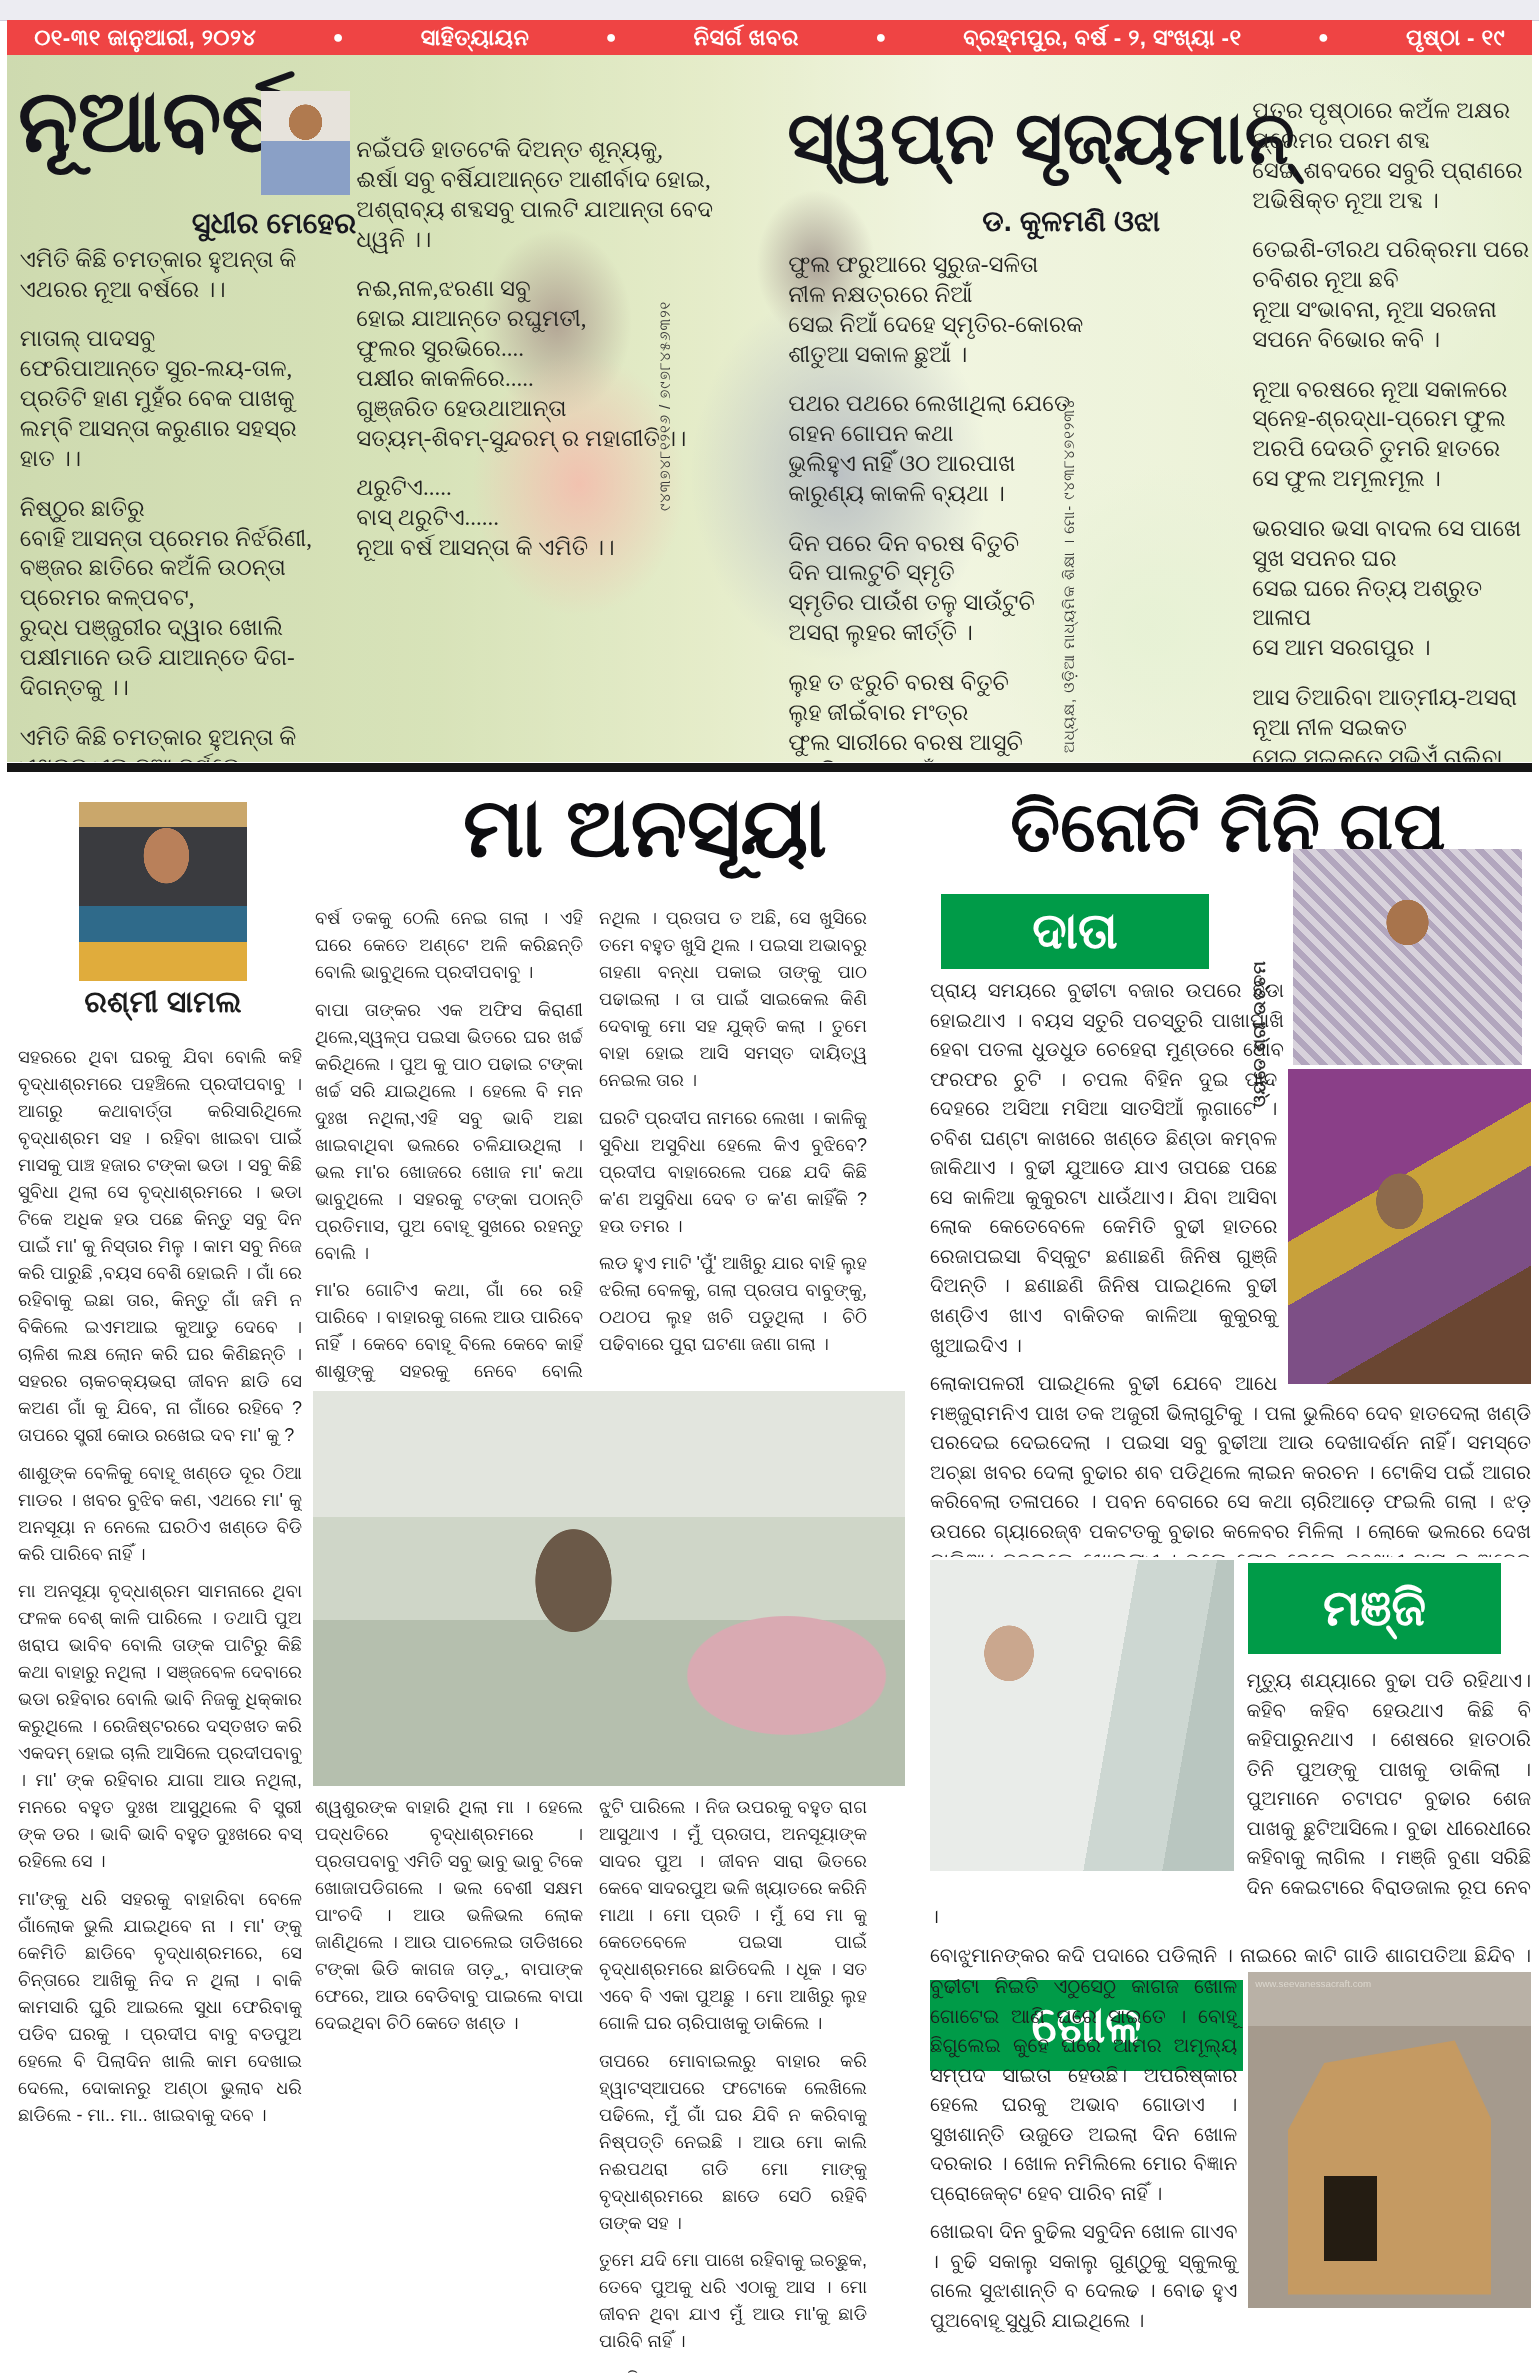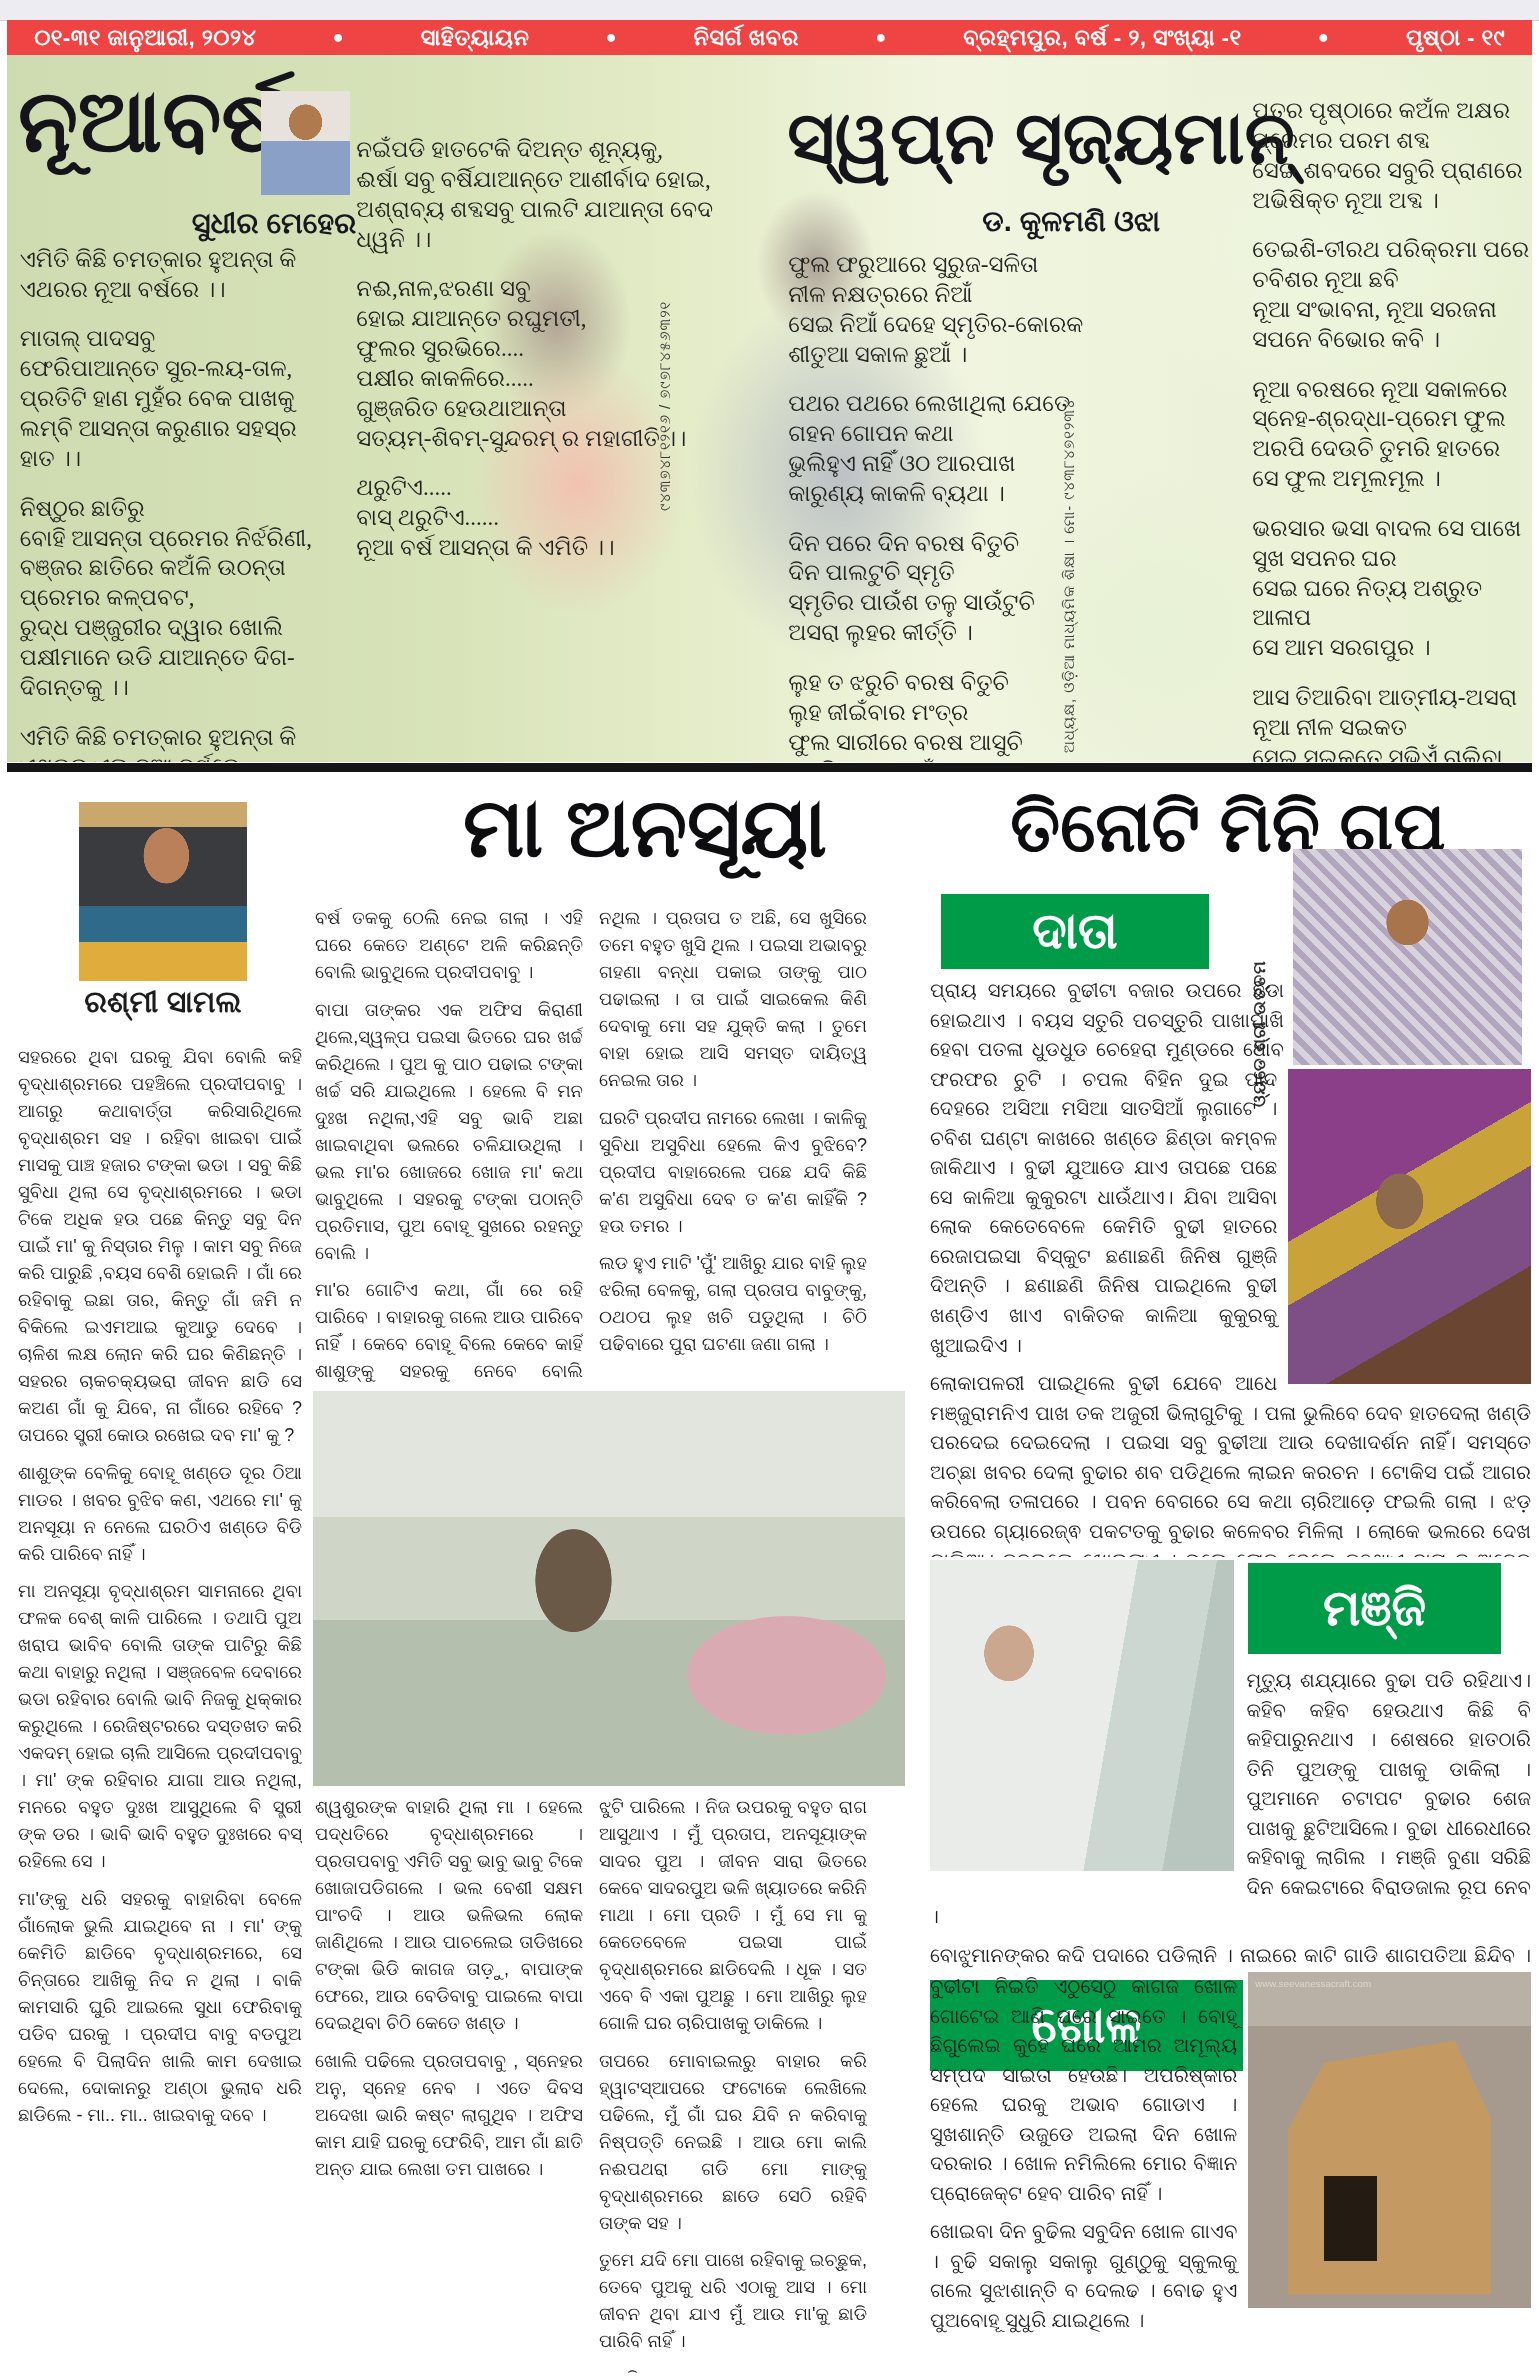--- a/index.html
+++ b/index.html
@@ -189,21 +189,20 @@
   <div class="abs body-font clip" style="left:599px;top:905px;width:268px;height:483px;">
     <p>ନଥିଲ  । ପ୍ରତାପ ତ ଅଛି, ସେ ଖୁସିରେ ତମେ ବହୁତ ଖୁସି ଥିଲ । ପଇସା ଅଭାବରୁ ଗହଣା ବନ୍ଧା ପକାଇ ତାଙ୍କୁ ପାଠ ପଢାଇଲା । ତା ପାଇଁ ସାଇକେଲ କିଣି ଦେବାକୁ ମୋ ସହ ଯୁକ୍ତି କଲା । ତୁମେ ବାହା ହୋଇ ଆସି ସମସ୍ତ ଦାୟିତ୍ୱ ନେଇଲ ତାର ।</p>
     <p>ଘରଟି ପ୍ରଦୀପ ନାମରେ ଲେଖା । କାଳିକୁ ସୁବିଧା ଅସୁବିଧା ହେଲେ କିଏ ବୁଝିବେ? ପ୍ରଦୀପ ବାହାରେଲେ ପଛେ ଯଦି କିଛି କ'ଣ ଅସୁବିଧା ଦେବ ତ କ'ଣ କାହିଁକି ? ହଉ ତମର ।</p>
     <p>ଲଡ ହୁଏ ମାଟି 'ପୁଁ' ଆଖିରୁ ଯାର ବାହି ଲୁହ ଝରିଲା ବେଳକୁ, ଗଲା ପ୍ରତାପ ବାବୁଙ୍କୁ, ୦ଥଠପ ଲୁହ ଖଚି ପଡୁଥିଲା । ଚିଠି ପଢିବାରେ ପୁରା ଘଟଣା ଜଣା ଗଲା ।</p>
   </div>
 
   <div class="abs ph ph-bed" style="left:313px;top:1391px;width:592px;height:395px;"></div>
 
   <div class="abs body-font clip" style="left:315px;top:1794px;width:268px;height:579px;">
     <p>ଶ୍ୱଶୁରଙ୍କ ବାହାରି ଥିଲା ମା । ହେଲେ ପଦ୍ଧତିରେ ବୃଦ୍ଧାଶ୍ରମରେ । ପ୍ରତାପବାବୁ ଏମିତି ସବୁ ଭାବୁ ଭାବୁ ଟିକେ ଖୋଜାପଡିଗଲେ ।  ଭଲ ବେଶୀ ସକ୍ଷମ ପାଂଚଦି । ଆଉ ଭଳିଭଲ ଲୋକ ଜାଣିଥିଲେ । ଆଉ ପାଚଲେଇ ତାଡିଖରେ ଟଙ୍କା ଭିଡି କାଗଜ ତାଡ଼ୁ, ବାପାଙ୍କ ଫେରେ, ଆଉ ବେଡିବାବୁ ପାଇଲେ ବାପା ଦେଇଥିବା ଚିଠି କେତେ ଖଣ୍ଡ ।</p>
-    <p>ଖୋଲି ପଢିଲେ ପ୍ରତାପବାବୁ ,  ସ୍ନେହର ଅନୁ,  ସ୍ନେହ ନେବ । ଏତେ ଦିବସ ଅଦେଖା ଭାରି କଷ୍ଟ ଲାଗୁଥିବ । ଅଫିସ କାମ ଯାହି ଘରକୁ ଫେରିବି, ଆମ ଗାଁ ଛାତି ଅନ୍ତ ଯାଇ ଲେଖା ତମ ପାଖରେ ।</p>
   </div>
 
   <div class="abs body-font clip" style="left:599px;top:1794px;width:268px;height:579px;">
     <p>ଝୁଟି ପାରିଲେ ।  ନିଜ ଉପରକୁ ବହୁତ ରାଗ ଆସୁଥାଏ । ମୁଁ ପ୍ରତାପ, ଅନସୂୟାଙ୍କ ସାଦର ପୁଅ  ।  ଜୀବନ ସାରା ଭିତରେ କେବେ ସାଦରପୁଅ ଭଳି ଖ୍ୟାତରେ କରିନି ମାଥା ।  ମୋ ପ୍ରତି  ।  ମୁଁ ସେ ମା କୁ କେତେବେଳେ ପଇସା ପାଇଁ ବୃଦ୍ଧାଶ୍ରମରେ ଛାଡିଦେଲି । ଧୂକ । ସତ ଏବେ ବି ଏକା ପୁଅଛୁ  ।  ମୋ ଆଖିରୁ ଲୁହ ଗୋଳି ଘର ଚାରିପାଖକୁ ଡାକିଲେ ।</p>
     <p>ତାପରେ ମୋବାଇଲରୁ ବାହାର କରି ହ୍ୱାଟସ୍ଆପରେ ଫଟୋକେ ଲେଖିଲେ ପଢିଲେ, ମୁଁ ଗାଁ ଘର ଯିବି ନ କରିବାକୁ ନିଷ୍ପତ୍ତି ନେଇଛି । ଆଉ ମୋ କାଲି ନଈପଥରା ଗଡି ମୋ ମାଙ୍କୁ ବୃଦ୍ଧାଶ୍ରମରେ ଛାଡେ ସେଠି ରହିବି ତାଙ୍କ ସହ ।</p>
     <p>ତୁମେ ଯଦି ମୋ ପାଖେ ରହିବାକୁ ଇଚ୍ଛୁକ, ତେବେ ପୁଅକୁ ଧରି ଏଠାକୁ ଆସ । ମୋ ଜୀବନ ଥିବା ଯାଏ ମୁଁ ଆଉ ମା'କୁ ଛାଡି ପାରିବି ନାହିଁ ।</p>
     <p>ପରଦିନ ସକାଳୁ ସକାଳୁ ଅନସୂୟାଙ୍କ ପାଇଁ ଏକ ନୂତନ ସୂର୍ଯ୍ୟ ଉଦୟ ଅପେକ୍ଷାରେ ।</p>
   </div>
 
   <div class="abs greenbox" style="left:941px;top:894px;width:268px;height:75px;font-size:50px;">ଦାତା</div>

